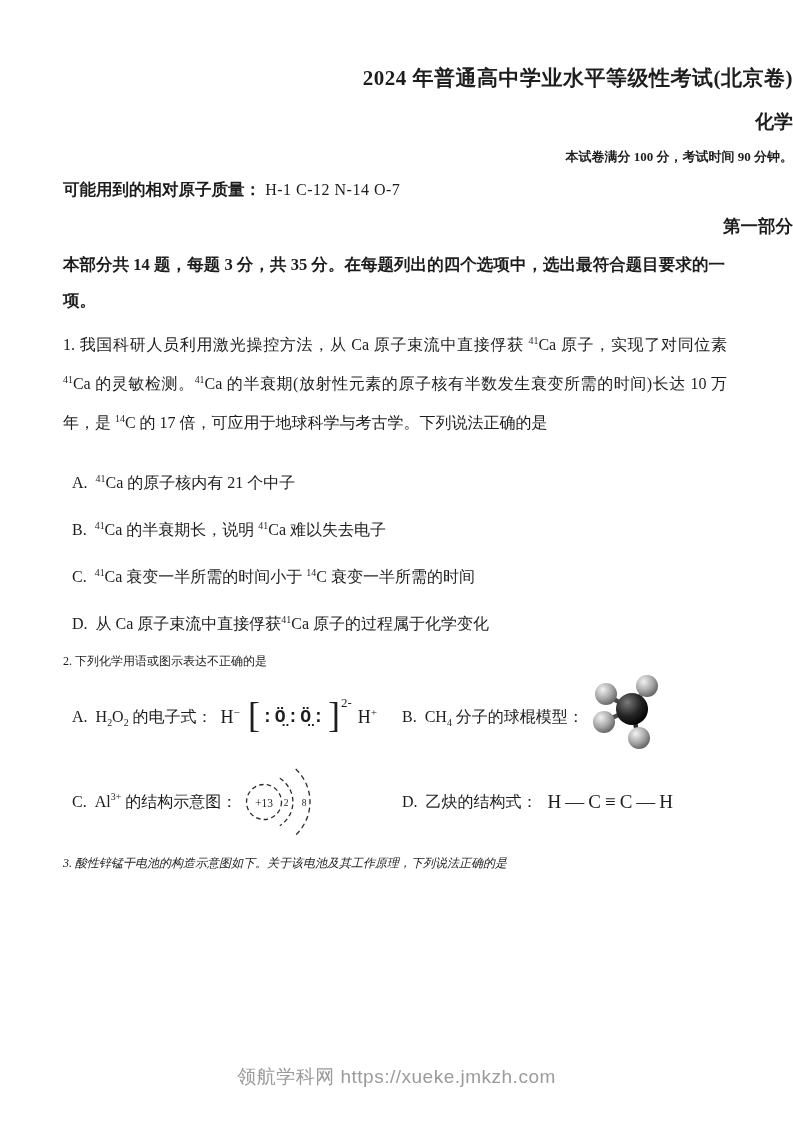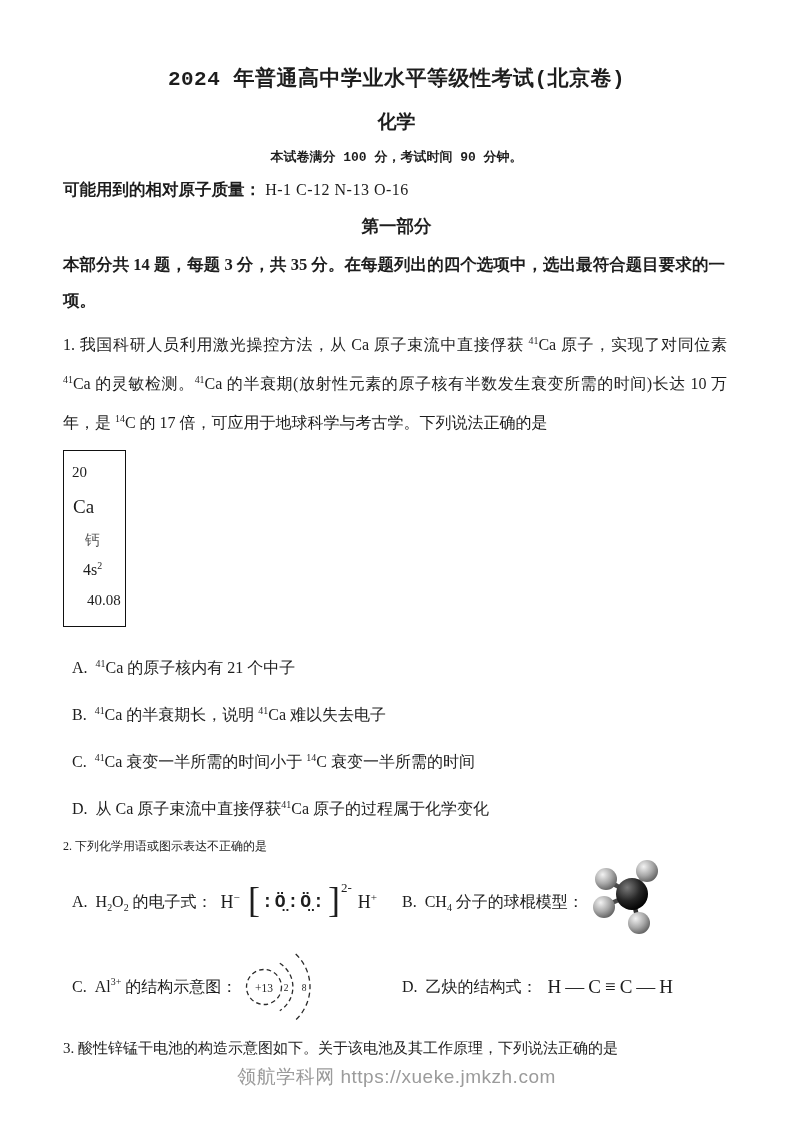--- a/index.html
+++ b/index.html
@@ -4,21 +4,21 @@
 <style>
   * { margin:0; padding:0; box-sizing:border-box; }
   html,body { background:#ffffff; }
   body {
     width:793px; height:1122px; position:relative; overflow:hidden;
     color:#1d1d1d;
     font-family:"Liberation Serif","DejaVu Serif",serif;
   }
   .page { width:793px; height:1122px; position:relative; }
 
-  .center { text-align:center;font-family:Liberation Mono, monospace; }
+  .center { text-align:right; }
   .bold { font-weight:bold; }
 
   .doc-title { padding-top:64px; font-size:21px; letter-spacing:0.5px; }
   .subject-title { margin-top:17px; font-size:19px; }
   .exam-info { margin-top:13px; font-size:13px; }
 
   .atomic-line { margin:13px 66px 0 63px; font-size:16.5px; }
   .atomic-line .vals { font-weight:normal; font-size:16px; letter-spacing:0.5px; }
 
   .part-title { margin-top:13px; font-size:17.5px; }
@@ -61,55 +61,48 @@
   .ef-core { font-size:18px; font-weight:bold; letter-spacing:2px; margin:0 1px;font-family:Liberation Mono, monospace; }
   .ef-charge { font-size:13px; position:relative; top:-14px; margin-right:4px; }
   .ef-left { margin-right:7px; }
   .ef-right { margin-left:2px; }
 
   .model-svg { margin-left:6px; position:relative; top:-4px; }
   .atom-svg { margin-left:6px; }
 
   .struct-formula { font-size:19px; letter-spacing:4px; margin-left:10px; white-space:nowrap; }
 
-  .q3-text { margin:6px 66px 12px 63px; font-size:15px; line-height:24px; }
+  .q3-text { margin:6px 66px 12px 63px; font-size:12px; line-height:24px;font-style:italic; }
 
   .watermark {
     position:absolute; left:0; right:0; top:1064px; text-align:center;
     color:#9b9b9b; font-size:19px;
     font-family:"Liberation Sans","DejaVu Sans",sans-serif;
     letter-spacing:0.5px;
   }
 </style>
 </head>
 <body>
 
 <div class="page">
 
   <div class="doc-title center bold">2024 年普通高中学业水平等级性考试(北京卷)</div>
   <div class="subject-title center bold">化学</div>
   <div class="exam-info center bold">本试卷满分 100 分，考试时间 90 分钟。</div>
 
   <div class="atomic-line">
     <span class="bold">可能用到的相对原子质量：</span>
-    <span class="vals">H-1  C-12  N-13  O-16</span>
+    <span class="vals">H-1  C-12  N-14  O-7</span>
   </div>
 
   <div class="part-title center bold">第一部分</div>
   <div class="part-instructions bold">本部分共 14 题，每题 3 分，共 35 分。在每题列出的四个选项中，选出最符合题目要求的一项。</div>
 
   <div class="q-text">1. 我国科研人员利用激光操控方法，从 Ca 原子束流中直接俘获 <sup>41</sup>Ca 原子，实现了对同位素 <sup>41</sup>Ca 的灵敏检测。<sup>41</sup>Ca 的半衰期(放射性元素的原子核有半数发生衰变所需的时间)长达 10 万年，是 <sup>14</sup>C 的 17 倍，可应用于地球科学与考古学。下列说法正确的是</div>
 
-  <div class="element-card">
-    <div class="ec-number">20</div>
-    <div class="ec-symbol">Ca</div>
-    <div class="ec-name">钙</div>
-    <div class="ec-config">4s<sup>2</sup></div>
-    <div class="ec-mass">40.08</div>
-  </div>
 
   <div class="options">
     <div class="option-line">
       <span class="opt-label">A.</span><span><sup>41</sup>Ca 的原子核内有 21 个中子</span>
     </div>
     <div class="option-line">
       <span class="opt-label">B.</span><span><sup>41</sup>Ca 的半衰期长，说明 <sup>41</sup>Ca 难以失去电子</span>
     </div>
     <div class="option-line">
       <span class="opt-label">C.</span><span><sup>41</sup>Ca 衰变一半所需的时间小于 <sup>14</sup>C 衰变一半所需的时间</span>

